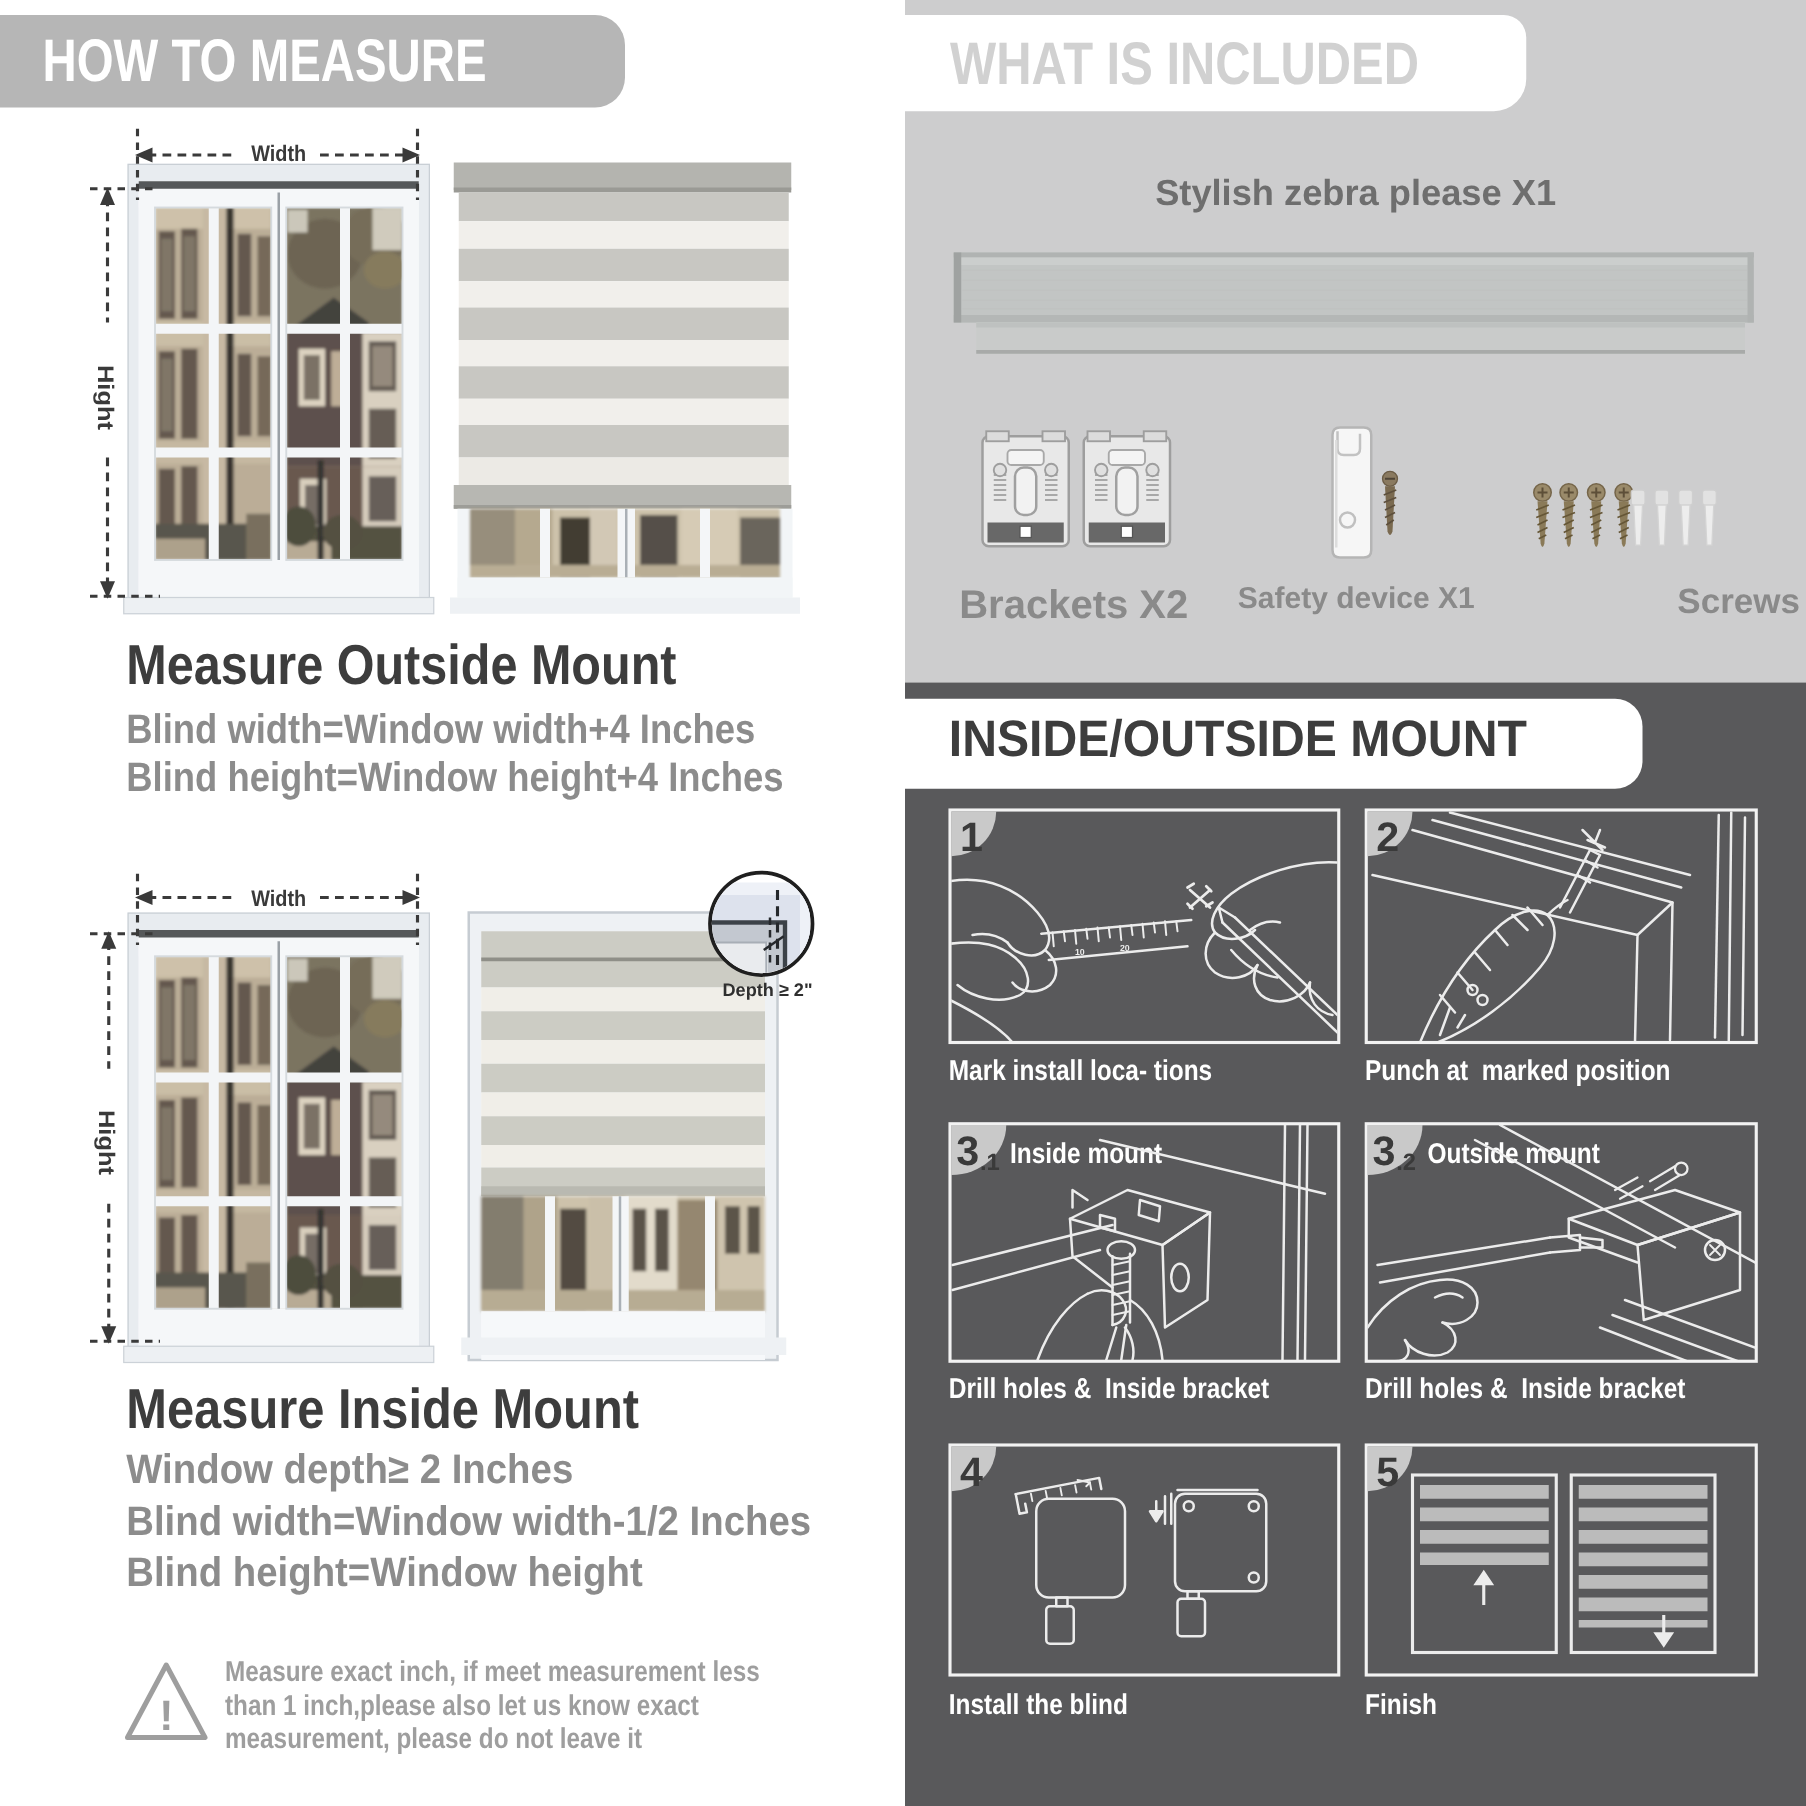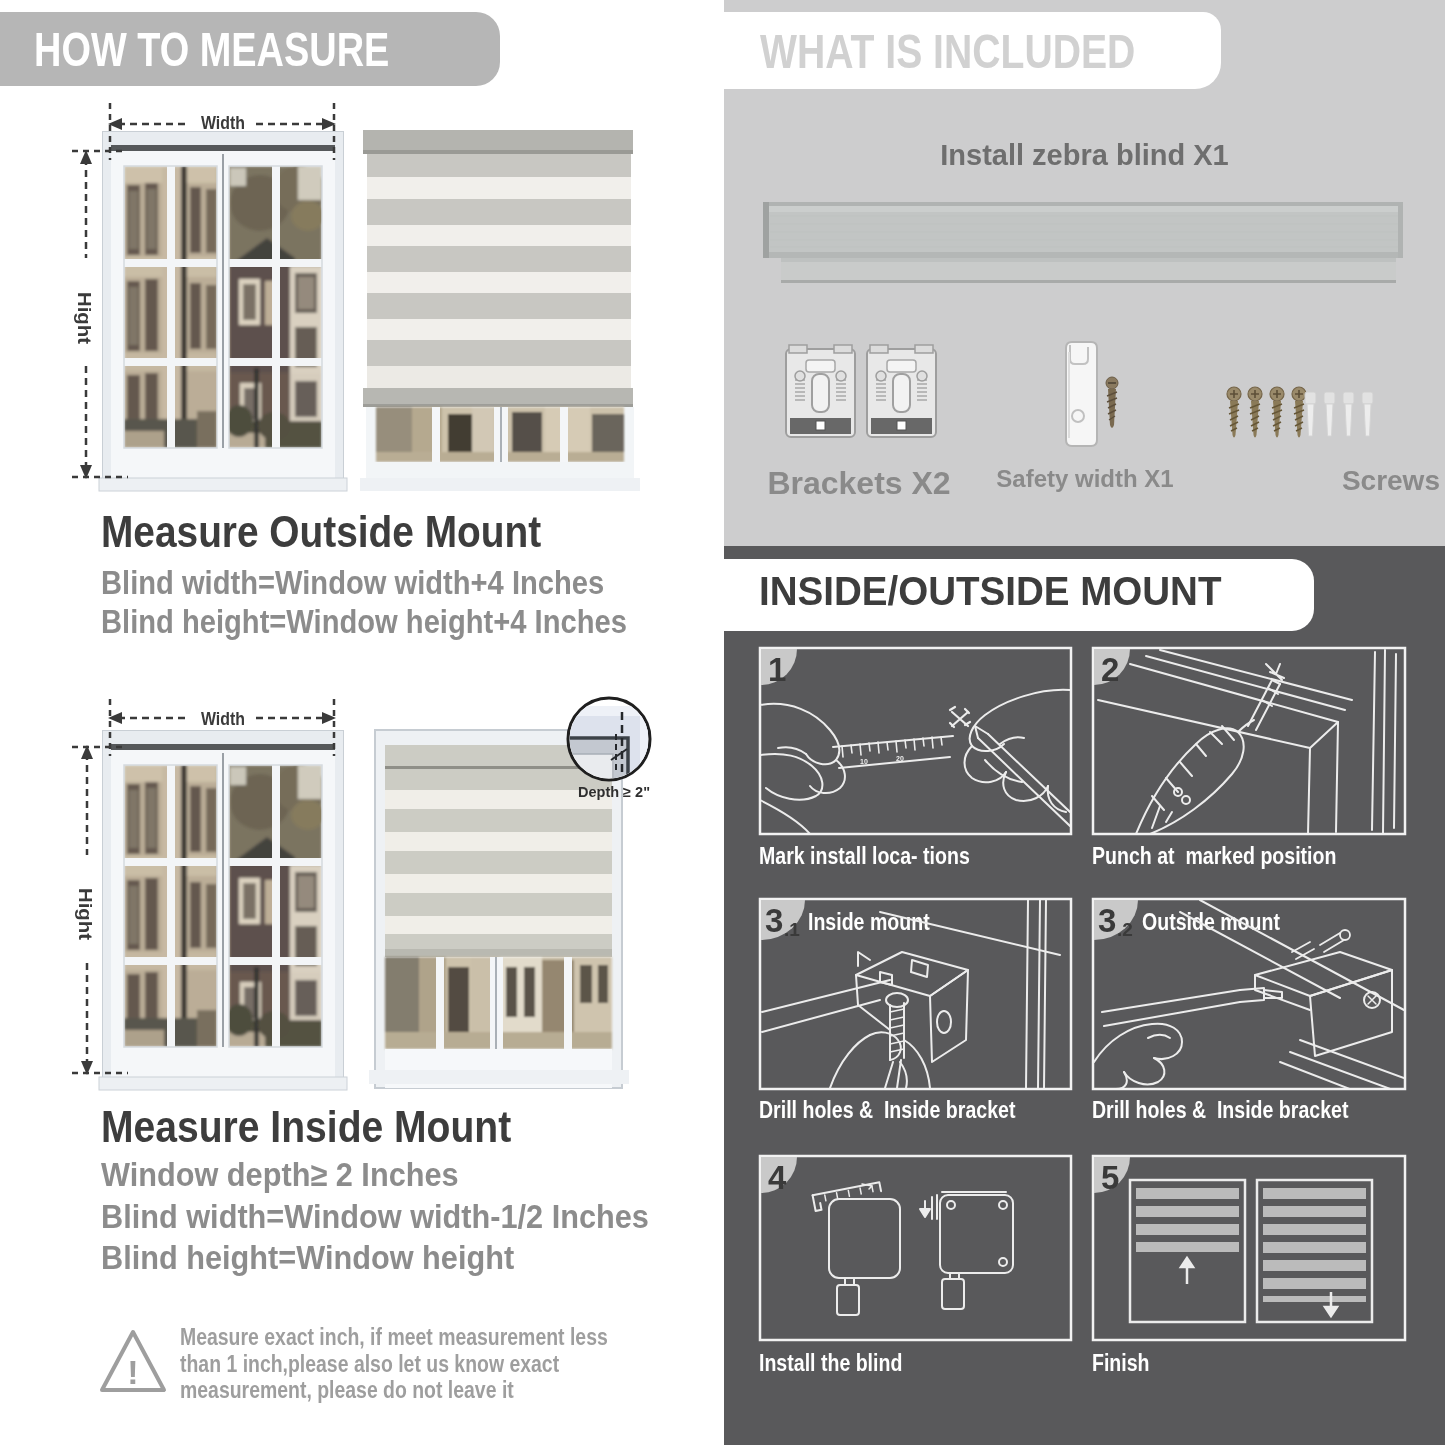--- a/index.html
+++ b/index.html
@@ -22,23 +22,23 @@
 <div class="abs b" style="left:101px;top:506px;font-size:45px;color:#3d3d3d;transform:scaleX(0.863);transform-origin:0 0;white-space:nowrap;">Measure Outside Mount</div>
 <div class="abs b" style="left:101px;top:564px;font-size:33px;color:#8c8c8c;transform:scaleX(0.883);transform-origin:0 0;white-space:nowrap;">Blind width=Window width+4 Inches</div>
 <div class="abs b" style="left:101px;top:603px;font-size:33px;color:#8c8c8c;transform:scaleX(0.883);transform-origin:0 0;white-space:nowrap;">Blind height=Window height+4 Inches</div>
 <div class="abs b" style="left:101px;top:1101px;font-size:45px;color:#3d3d3d;transform:scaleX(0.868);transform-origin:0 0;white-space:nowrap;">Measure Inside Mount</div>
 <div class="abs b" style="left:101px;top:1156px;font-size:33px;color:#8c8c8c;transform:scaleX(0.93);transform-origin:0 0;white-space:nowrap;">Window depth≥ 2 Inches</div>
 <div class="abs b" style="left:101px;top:1198px;font-size:33px;color:#8c8c8c;transform:scaleX(0.93);transform-origin:0 0;white-space:nowrap;">Blind width=Window width-1/2 Inches</div>
 <div class="abs b" style="left:101px;top:1239px;font-size:33px;color:#8c8c8c;transform:scaleX(0.93);transform-origin:0 0;white-space:nowrap;">Blind height=Window height</div>
 <div class="abs b" style="left:180px;top:1324px;width:760px;font-size:23px;line-height:26.5px;color:#9e9e9e;transform:scaleX(0.845);transform-origin:0 0;">Measure exact inch, if meet measurement less<br>than 1 inch,please also let us know exact<br>measurement, please do not leave it</div>
 
 <div class="abs b" style="left:760px;top:12px;height:77px;line-height:79px;font-size:48px;color:#d1d1d1;transform:scaleX(0.815);transform-origin:0 0;white-space:nowrap;">WHAT IS INCLUDED</div>
-<div class="abs b" style="left:724px;top:139px;width:721px;text-align:center;font-size:29px;color:#6e6e6e;">Install zebra blind X1</div>
+<div class="abs b" style="left:724px;top:139px;width:721px;text-align:center;font-size:29px;color:#6e6e6e;">Stylish zebra please X1</div>
 <div class="abs b" style="left:724px;top:465px;width:270px;text-align:center;font-size:32px;color:#8a8a8a;">Brackets X2</div>
-<div class="abs b" style="left:950px;top:465px;width:270px;text-align:center;font-size:24px;color:#8a8a8a;">Safety width X1</div>
+<div class="abs b" style="left:950px;top:465px;width:270px;text-align:center;font-size:24px;color:#8a8a8a;">Safety device X1</div>
 <div class="abs b" style="left:1212px;top:465px;width:270px;text-align:right;font-size:28px;color:#8a8a8a;">Screws X4</div>
 <div class="abs b" style="left:759px;top:559px;height:72px;line-height:65px;font-size:41px;color:#3d3d3d;transform:scaleX(0.94);transform-origin:0 0;white-space:nowrap;">INSIDE/OUTSIDE MOUNT</div>
 
 <div class="abs b" style="left:759px;top:843px;font-size:23px;color:#fff;transform:scaleX(0.85);transform-origin:0 0;white-space:nowrap;">Mark install loca- tions</div>
 <div class="abs b" style="left:1092px;top:843px;font-size:23px;color:#fff;transform:scaleX(0.85);transform-origin:0 0;white-space:nowrap;">Punch at&nbsp; marked position</div>
 <div class="abs b" style="left:759px;top:1097px;font-size:23px;color:#fff;transform:scaleX(0.85);transform-origin:0 0;white-space:nowrap;">Drill holes &amp;&nbsp; Inside bracket</div>
 <div class="abs b" style="left:1092px;top:1097px;font-size:23px;color:#fff;transform:scaleX(0.85);transform-origin:0 0;white-space:nowrap;">Drill holes &amp;&nbsp; Inside bracket</div>
 <div class="abs b" style="left:759px;top:1350px;font-size:23px;color:#fff;transform:scaleX(0.85);transform-origin:0 0;white-space:nowrap;">Install the blind</div>
 <div class="abs b" style="left:1092px;top:1350px;font-size:23px;color:#fff;transform:scaleX(0.85);transform-origin:0 0;white-space:nowrap;">Finish</div>
 <div class="abs b" style="left:808px;top:909px;font-size:23px;color:#fff;transform:scaleX(0.85);transform-origin:0 0;white-space:nowrap;">Inside mount</div>

